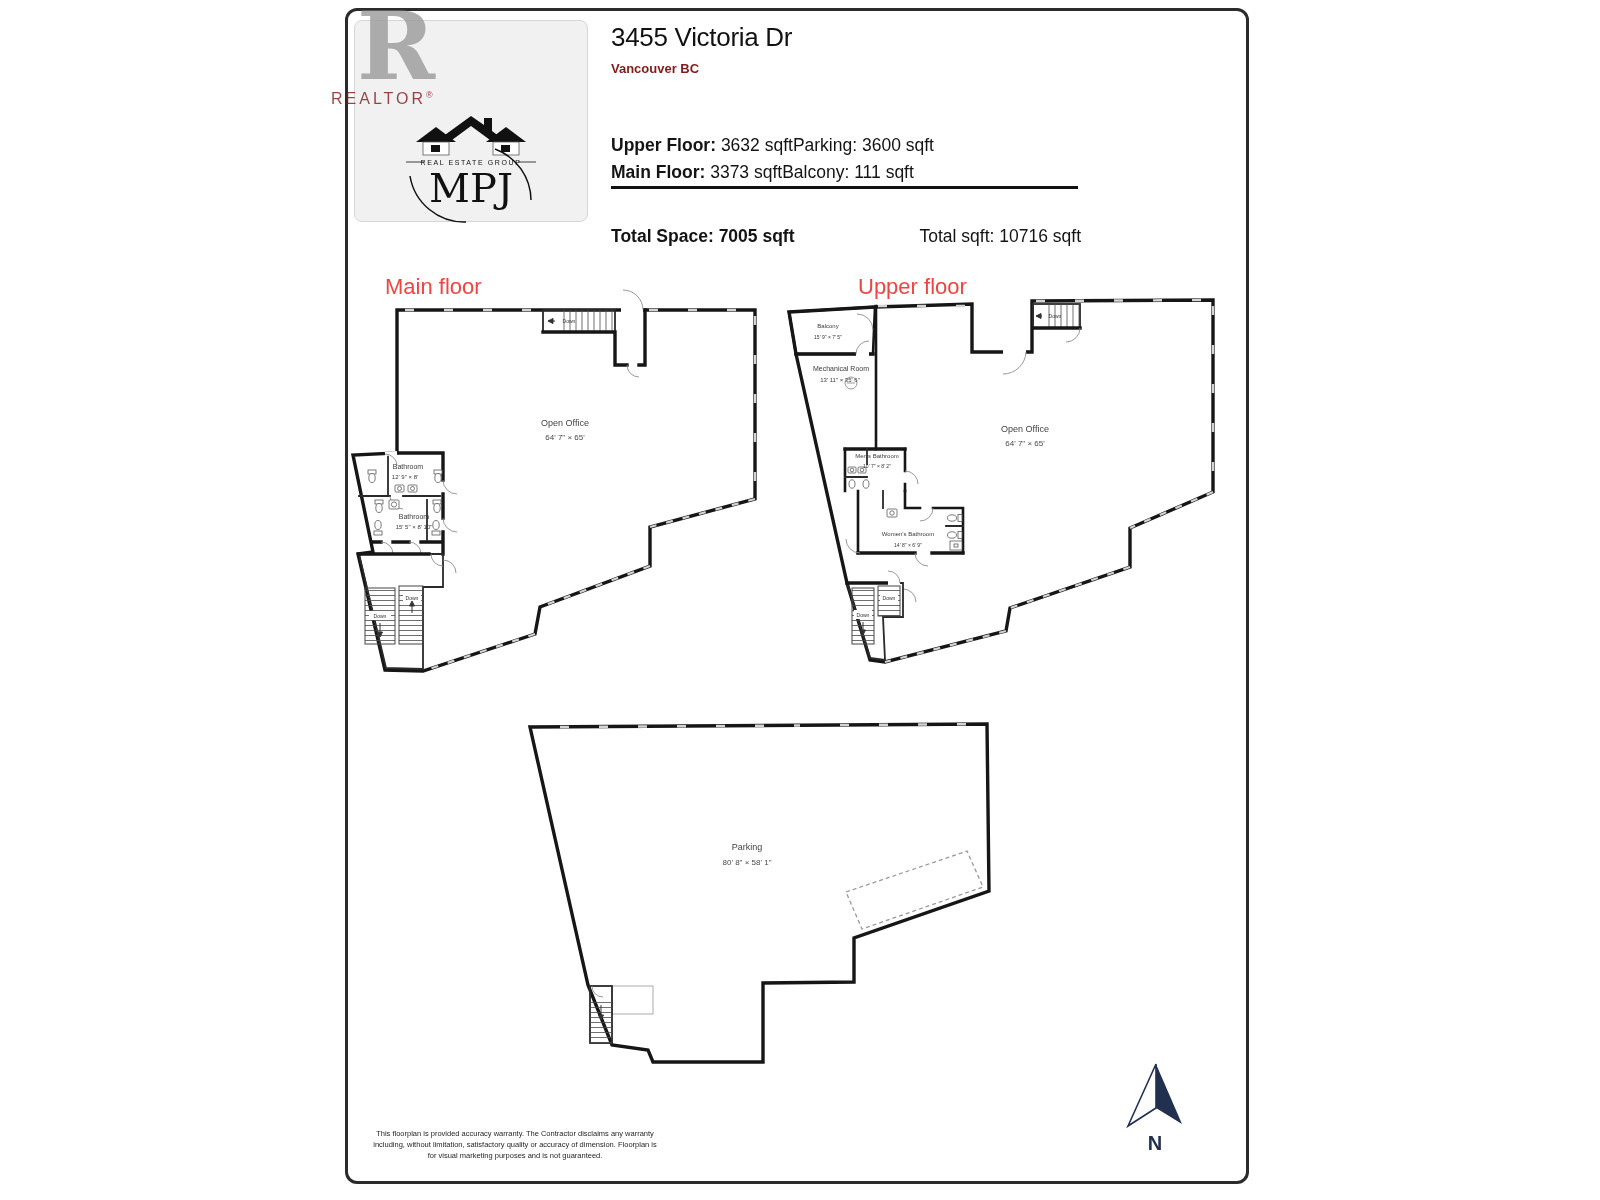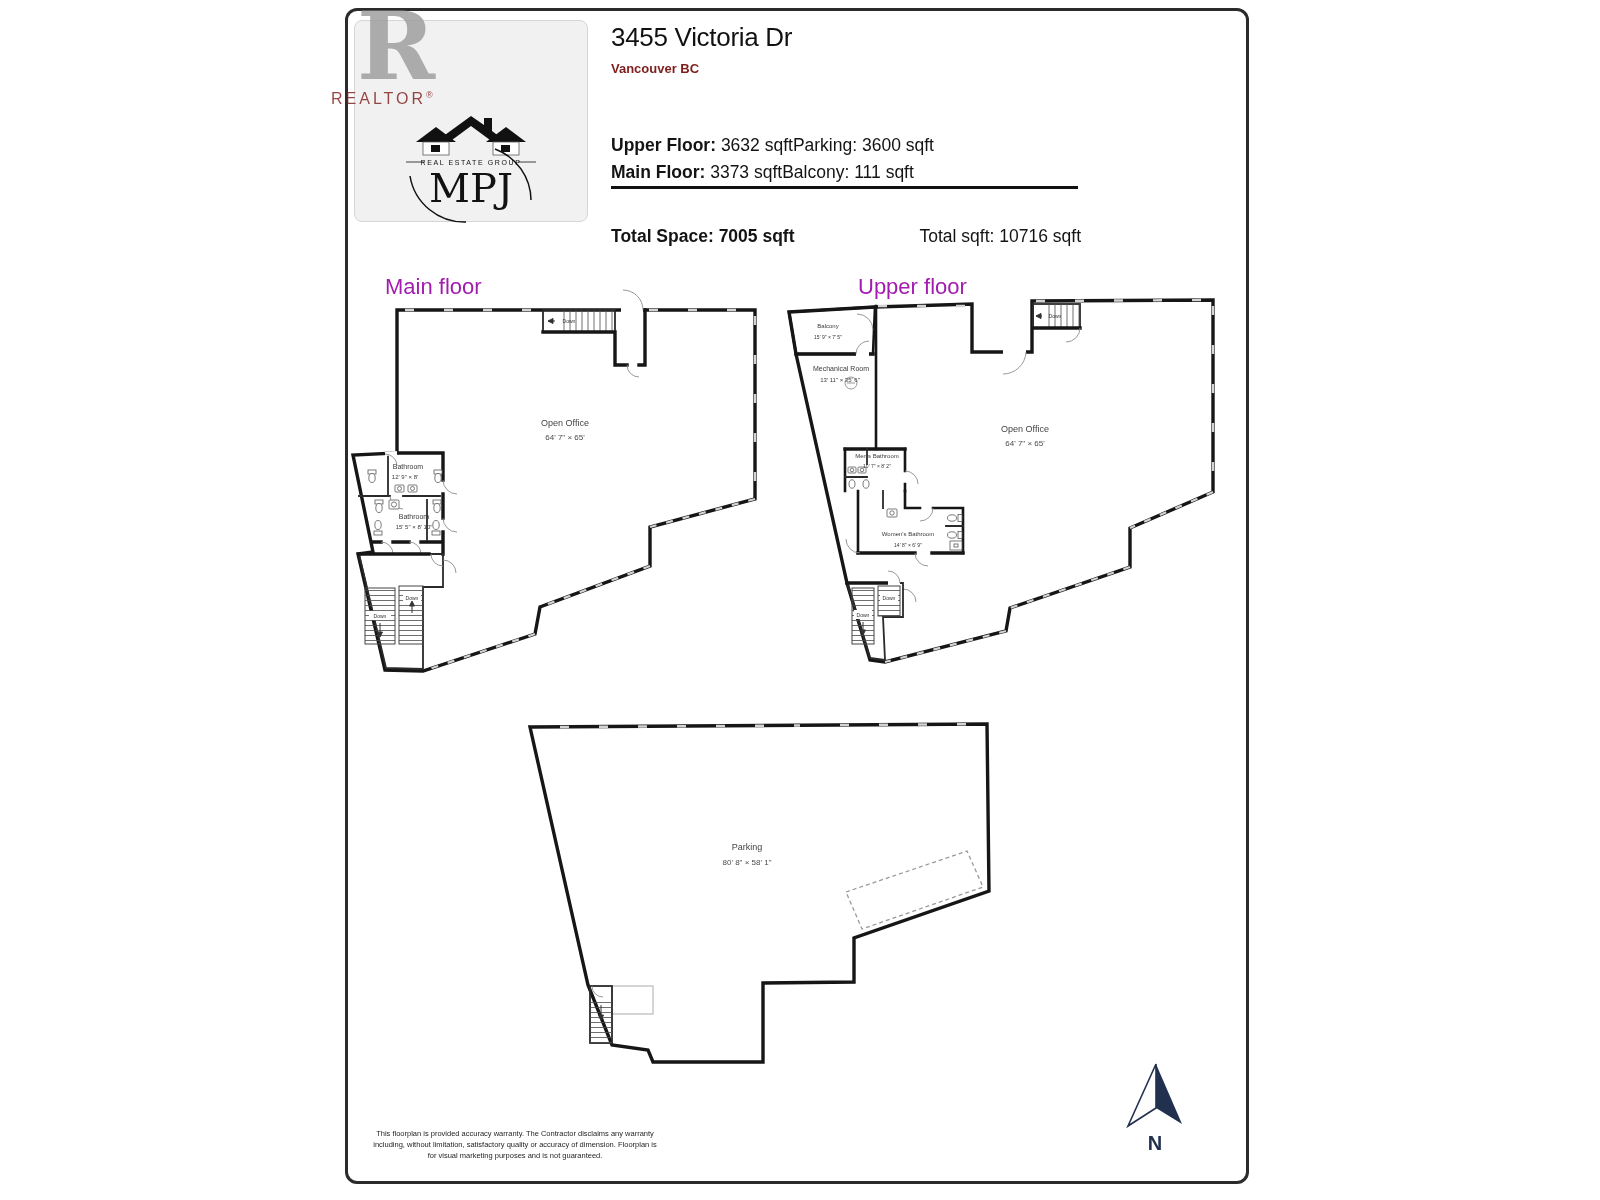--- a/index.html
+++ b/index.html
@@ -21,21 +21,21 @@
   .mpj{position:absolute;left:398px;top:112px;z-index:3;}
   
   .title-block{position:absolute;left:611px;top:22px;}
   .addr{font-size:26px;font-weight:400;letter-spacing:-.3px;color:#111;}
   .city{font-size:13px;font-weight:700;margin-top:8px;color:#7f1d1d;}
   .stats-rows{position:absolute;left:611px;top:132px;width:467px;font-size:17.5px;line-height:27px;}
   .srow{display:flex;justify-content:flex-start;}
   .b{font-weight:700;}
   .divider{position:absolute;left:611px;top:186px;width:467px;border-top:3px solid #111;}
   .totals{position:absolute;left:611px;top:196px;width:470px;font-size:17.5px;display:flex;justify-content:space-between;padding-top:6px;margin-top:24px;}
-  .floor-title{position:absolute;font-size:22px;color:#a21caf;}
+  .floor-title{position:absolute;font-size:22px;color:#ef4444;}
   .ft-main{left:385px;top:274px;}
   .ft-upper{left:858px;top:274px;text-align:center;}
   .plan{position:absolute;}
   
   .w3{stroke:#161616;stroke-width:3.4;fill:none;stroke-linecap:square;}
   .w25{stroke:#161616;stroke-width:2.6;fill:none;stroke-linecap:square;}
   .w2{stroke:#2a2a2a;stroke-width:1.8;fill:none;stroke-linecap:square;}
   .thin{stroke:#b9b9b9;stroke-width:1.2;fill:none;}
   .win{stroke:#d3d3d3;stroke-width:2.2;fill:none;stroke-dasharray:7 10;}
   .win2{stroke:#d3d3d3;stroke-width:2.4;fill:none;stroke-dasharray:9 30;}

